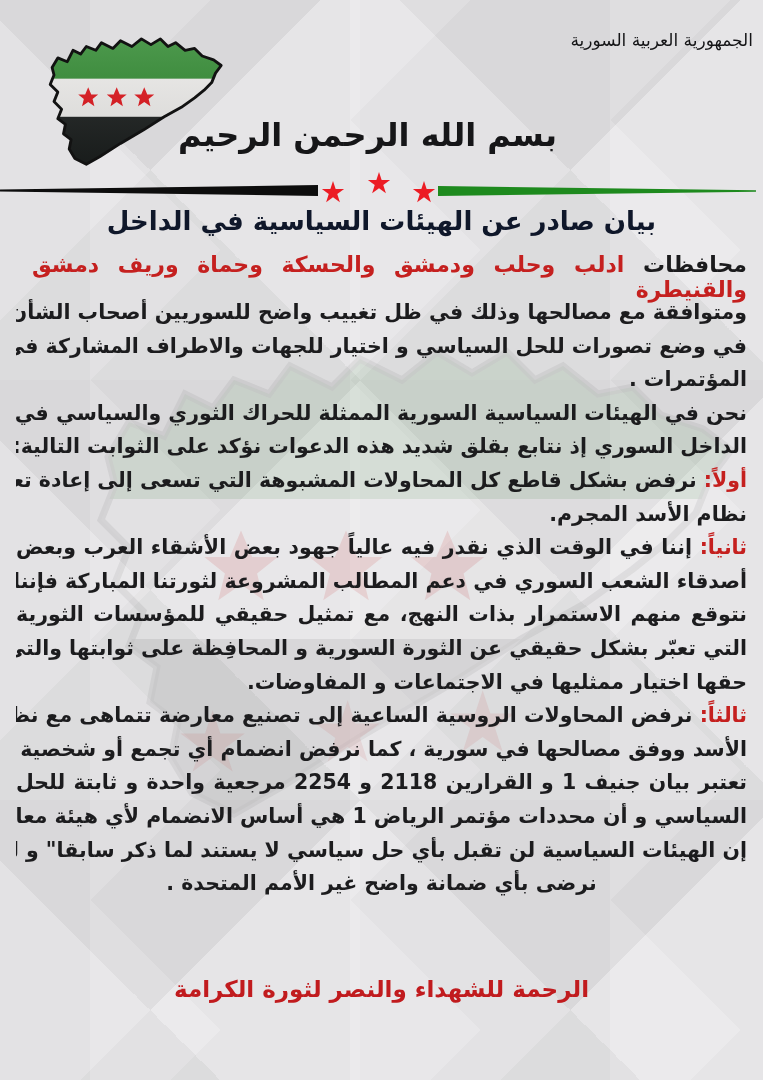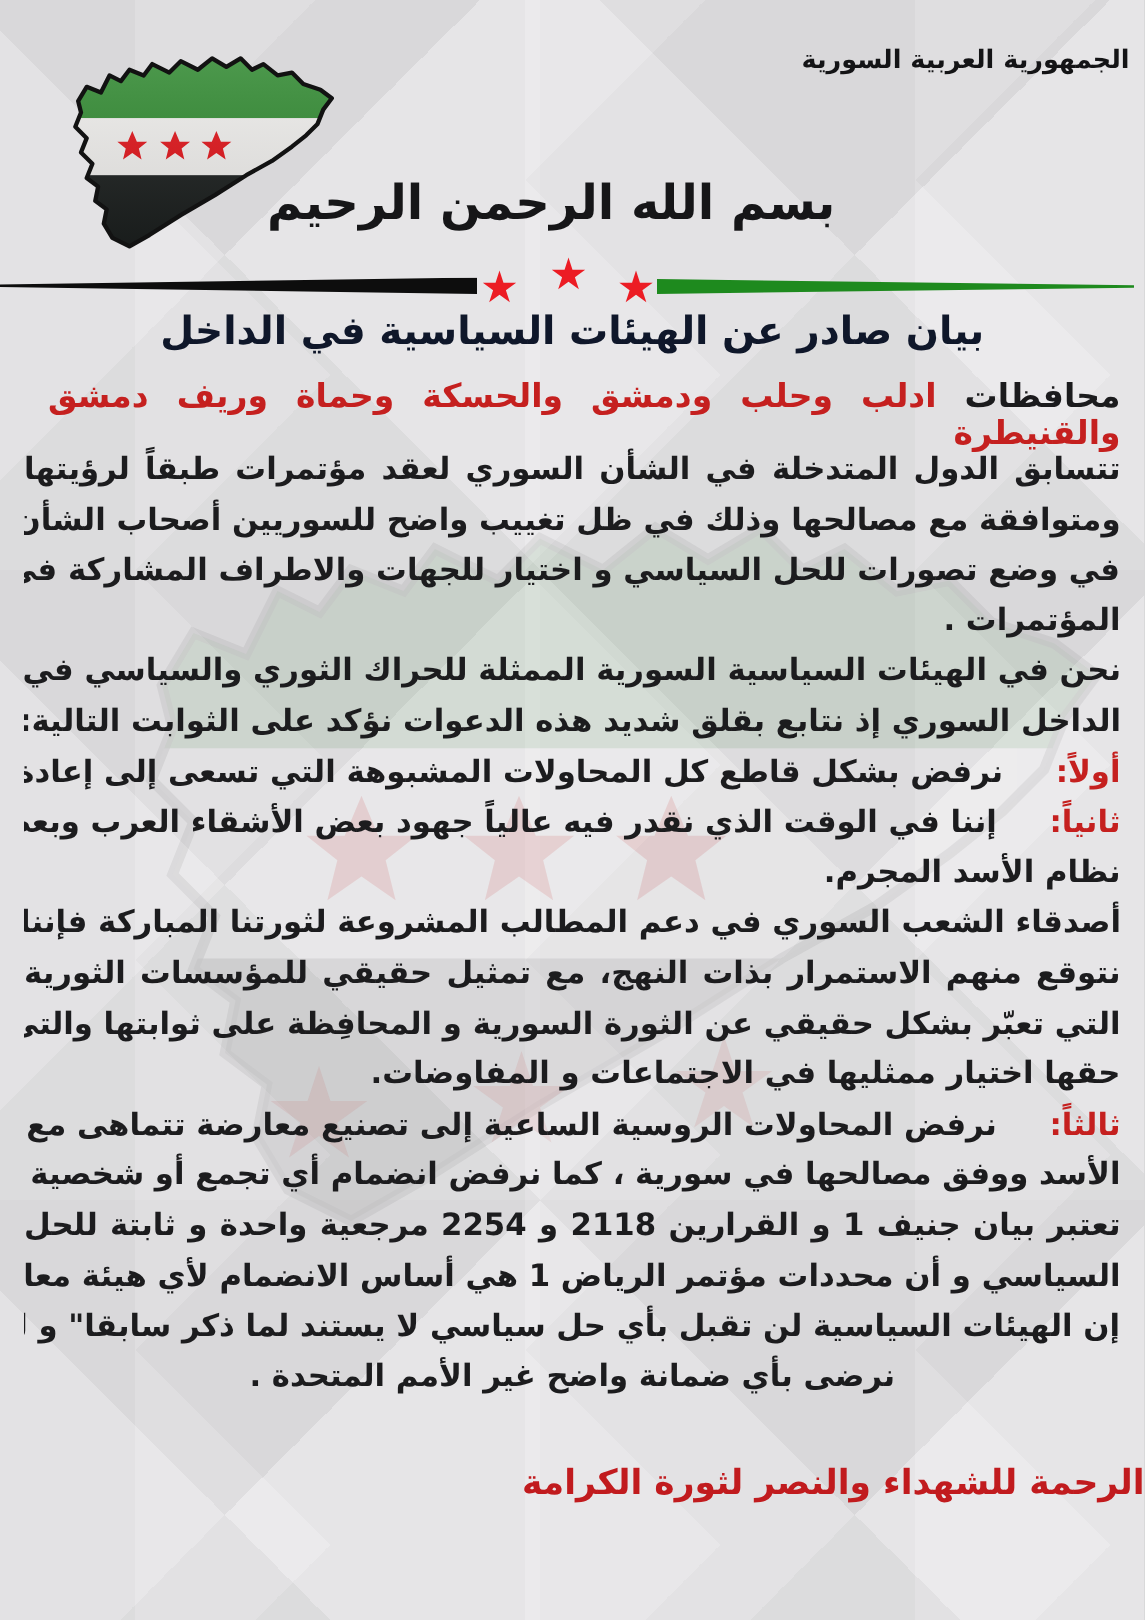--- a/index.html
+++ b/index.html
@@ -18,41 +18,41 @@
     background-image:
       conic-gradient(from 45deg at 50% 50%, rgba(255,255,255,.20) 0 90deg, rgba(0,0,0,.015) 90deg 180deg, rgba(255,255,255,.09) 180deg 270deg, rgba(0,0,0,.03) 270deg 360deg),
       conic-gradient(from 225deg at 50% 50%, rgba(255,255,255,.10) 0 90deg, rgba(0,0,0,.012) 90deg 360deg);
     background-size:420px 420px,260px 260px;
     background-position:-60px -40px,90px 120px;
   }
   .wm{position:absolute;pointer-events:none;}
   .wm-map{left:-20px;top:275px;width:830px;height:560px;opacity:.13;}
   .wm-star{position:absolute;font-size:84px;color:rgba(195,55,55,.10);pointer-events:none;line-height:1;}
   .logo{position:absolute;left:24px;top:18px;width:212px;height:152px;}
-  .org{position:absolute;right:10px;text-align:left;font-weight:bold;font-size:17px;color:#141416;}
+  .org{position:absolute;right:10px;text-align:left;font-weight:normal;font-size:17px;color:#141416;}
   .org1{top:30px;} .org2{top:74px;}
   .basmala{position:absolute;top:116px;left:0;width:735px;text-align:center;font-weight:bold;font-size:32px;color:#161618;}
   .bar{position:absolute;}
   .bar-black{left:0;top:185px;width:318px;height:11px;background:#0d0d0d;
     clip-path:polygon(0 42%,100% 0,100% 100%,0 58%);}
   .bar-green{left:438px;top:186px;width:318px;height:10px;background:#1e8a1e;
     clip-path:polygon(0 0,100% 42%,100% 58%,0 100%);}
   .div-star{position:absolute;color:#ec1c24;font-size:29px;line-height:1;transform:translate(-50%,-50%);}
   .ds1{left:333px;top:192px;} .ds2{left:379px;top:183px;} .ds3{left:424px;top:192px;}
   .title{position:absolute;top:206px;left:0;right:0;text-align:center;font-weight:bold;font-size:26px;color:#0f172a;}
   .govline{position:absolute;top:252px;left:32px;right:16px;font-weight:bold;font-size:22px;
     text-align:justify;text-align-last:justify;color:#1b1b1d;}
   .govline .red{color:#c5201f;}
   .body-block{position:absolute;top:296px;left:16px;right:16px;}
   .bline{height:33.6px;line-height:33.6px;font-size:20.5px;font-weight:bold;color:#1c1c1e;
     text-align:justify;text-align-last:justify;overflow:hidden;white-space:nowrap;}
   .bline.last-r{text-align-last:right;}
   .bline.last-c{text-align-last:center;}
-  .pt-label{color:#c5201f;margin-left:28px;}
-  .slogan{position:absolute;top:976px;left:0;right:0;text-align:right;font-weight:bold;font-size:23px;color:#c11b1e;}
+  .pt-label{color:#c5201f;}
+  .slogan{position:absolute;top:976px;left:0;right:0;text-align:center;font-weight:bold;font-size:23px;color:#c11b1e;}
   .date{position:absolute;top:1026px;left:30px;width:260px;direction:rtl;text-align:left;font-weight:bold;font-size:22px;color:#a31f1f;}
 </style>
 </head>
 <body>
 
 <div class="page">
 
   <svg class="wm wm-map" viewBox="0 0 220 160" aria-hidden="true">
     <defs>
       <clipPath id="wmclip">
@@ -107,32 +107,31 @@
   <span class="div-star ds1">★</span>
   <span class="div-star ds2">★</span>
   <span class="div-star ds3">★</span>
   <div class="bar bar-green"></div>
 
   <div class="title">بيان صادر عن الهيئات السياسية في الداخل</div>
 
   <div class="govline"><span>محافظات</span> <span class="red">ادلب وحلب ودمشق والحسكة وحماة وريف دمشق والقنيطرة</span></div>
 
   <div class="body-block">
-    <div class="bline">تتسابق الدول المتدخلة في الشأن السوري لعقد مؤتمرات طبقاً لرؤيتها</div>
     <div class="bline">ومتوافقة مع مصالحها وذلك في ظل تغييب واضح للسوريين أصحاب الشأن</div>
     <div class="bline">في وضع تصورات للحل السياسي و اختيار للجهات والاطراف المشاركة في تلك</div>
     <div class="bline last-r">المؤتمرات .</div>
 
     <div class="bline">نحن في الهيئات السياسية السورية الممثلة للحراك الثوري والسياسي في</div>
     <div class="bline last-r">الداخل السوري إذ نتابع بقلق شديد هذه الدعوات نؤكد على الثوابت التالية:</div>
 
     <div class="bline"><span class="pt-label">أولاً:</span> <span>نرفض بشكل قاطع كل المحاولات المشبوهة التي تسعى إلى إعادة تعويم</span></div>
+    <div class="bline last-r">نظام الأسد المجرم.</div>
+
     <div class="bline"><span class="pt-label">ثانياً:</span> <span>إننا في الوقت الذي نقدر فيه عالياً جهود بعض الأشقاء العرب وبعض</span></div>
-
-    <div class="bline last-r">نظام الأسد المجرم.</div>
     <div class="bline">أصدقاء الشعب السوري في دعم المطالب المشروعة لثورتنا المباركة فإننا</div>
     <div class="bline">نتوقع منهم الاستمرار بذات النهج، مع تمثيل حقيقي للمؤسسات الثورية</div>
     <div class="bline">التي تعبّر بشكل حقيقي عن الثورة السورية و المحافِظة على ثوابتها والتي من</div>
     <div class="bline last-r">حقها اختيار ممثليها في الاجتماعات و المفاوضات.</div>
 
     <div class="bline"><span class="pt-label">ثالثاً:</span> <span>نرفض المحاولات الروسية الساعية إلى تصنيع معارضة تتماهى مع نظام</span></div>
     <div class="bline">الأسد ووفق مصالحها في سورية ، كما نرفض انضمام أي تجمع أو شخصية لا</div>
     <div class="bline">تعتبر بيان جنيف 1 و القرارين 2118 و 2254 مرجعية واحدة و ثابتة للحل</div>
     <div class="bline">السياسي و أن محددات مؤتمر الرياض 1 هي أساس الانضمام لأي هيئة معارضة</div>
 

